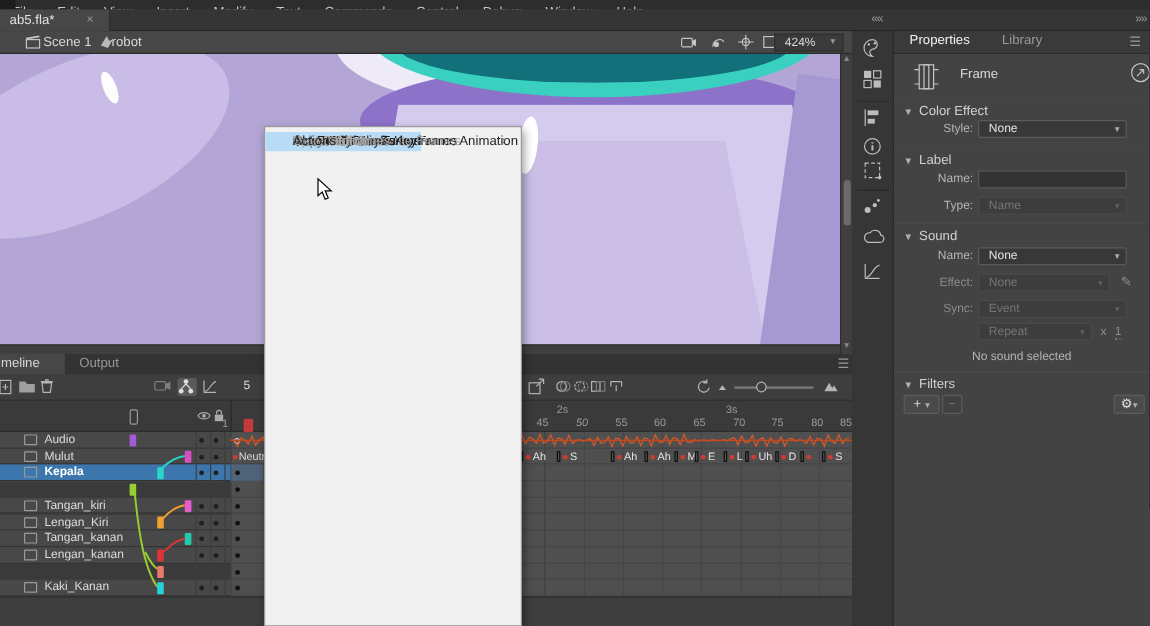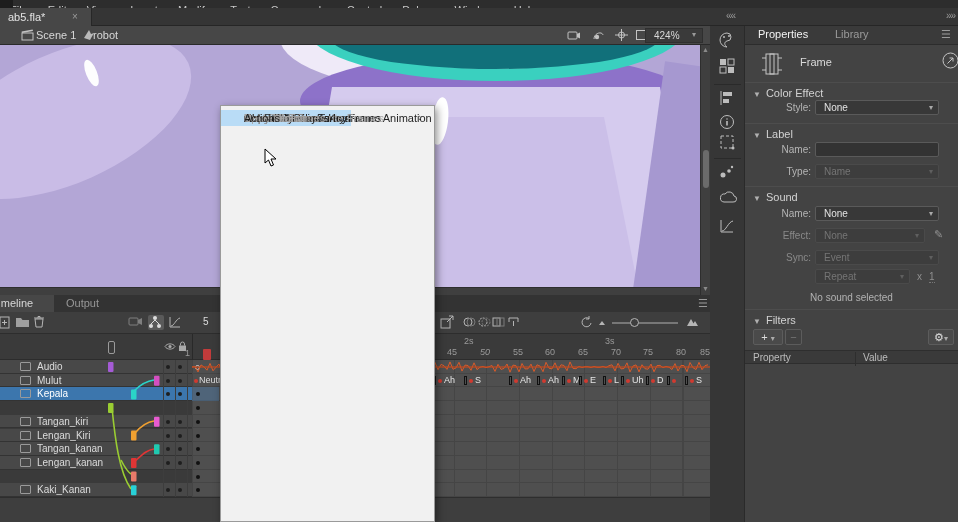--- a/index.html
+++ b/index.html
@@ -66,21 +66,21 @@
   .sec-lab{top:2px;font-size:9px;color:#9a9a9a;}
   .num-lab{top:13px;font-size:9px;color:#9a9a9a;}
   #playhead{left:203px;top:15px;width:8px;height:11px;background:#c23b3b;border-radius:1px;}
   #playline{left:206px;top:26px;width:2px;height:10px;background:#c23b3b;}
   
   #layers{left:0;top:65px;width:192px;height:137px;}
   .lrow{left:0;width:192px;height:13.7px;border-bottom:1px solid #333;background:#484848;}
   .lrow.sel{background:#3c76ad;}
   .lrow .lic{left:20px;top:2px;width:11px;height:9px;border:1px solid #9a9a9a;border-radius:1px;}
   .lrow .lname{left:37px;top:1px;font-size:10px;color:#dcdcdc;}
-  .lrow.sel .lname{color:#fff;}
+  .lrow.sel .lname{color:#fff;font-weight:bold;}
   .dotc{top:5px;width:4px;height:4px;background:#1e1e1e;border-radius:50%;}
   #parentwires{left:104px;top:65px;width:88px;height:137px;}
   .colline{top:65px;width:1px;height:137px;background:#3d3d3d;}
   #panel-div{left:192px;top:39px;width:1px;height:188px;background:#292929;}
   
   #frames{left:192px;top:65px;width:518px;height:137px;background:#4f4f4f;
     background-image:repeating-linear-gradient(90deg,#454545 0 1px,transparent 1px 32.7px);}
   .frow{left:0;width:518px;border-bottom:1px solid #454545;height:13.7px;}
   .kdot{top:5px;width:4px;height:4px;background:#111;border-radius:50%;}
   .kdot.red{background:#d03a30;}
@@ -617,25 +617,20 @@
     <span class="txt" style="left:172px;top:245px;font-size:10px;color:#8f8f8f;">x</span>
     <span class="txt" style="left:184px;top:245px;font-size:10px;color:#8f8f8f;border-bottom:1px dotted #777;">1</span>
     <span id="nosound" style="top:266px" class="txt">No sound selected</span>
 
     <span class="pdiv" style="top:283px"></span>
 
     <span class="sechead txt" style="left:8px;top:288px"><span class="tri" style="position:static">▼</span><span style="position:static">Filters</span></span>
     <span class="fbtn" style="left:8px;top:303px;width:30px;">+ <span style="position:static;font-size:8px;color:#aaa;">▾</span></span>
     <span class="fbtn dis" style="left:40px;top:303px;width:17px;">−</span>
     <span class="fbtn" style="left:183px;top:303px;width:26px;">⚙<span style="position:static;font-size:8px;color:#aaa;">▾</span></span>
-    <div id="filter-tablehead" style="top:324px">
-      <span class="txt" style="left:8px">Property</span>
-      <span class="txt" style="left:118px">Value</span>
-      <span id="filter-colsep"></span>
-    </div>
   </div>
 
   <div id="contextmenu">
       <div class="cmi">Create Motion Tween</div>
       <div class="cmi disabled">Create Shape Tween</div>
       <div class="cmi hl">Create Classic Tween</div>
       <div class="cmi">Convert to Frame-by-Frame Animation<span class="sub">›</span></div>
       <div class="cmsep"></div>
       <div class="cmi">Insert Frame</div>
       <div class="cmi">Remove Frames</div>

